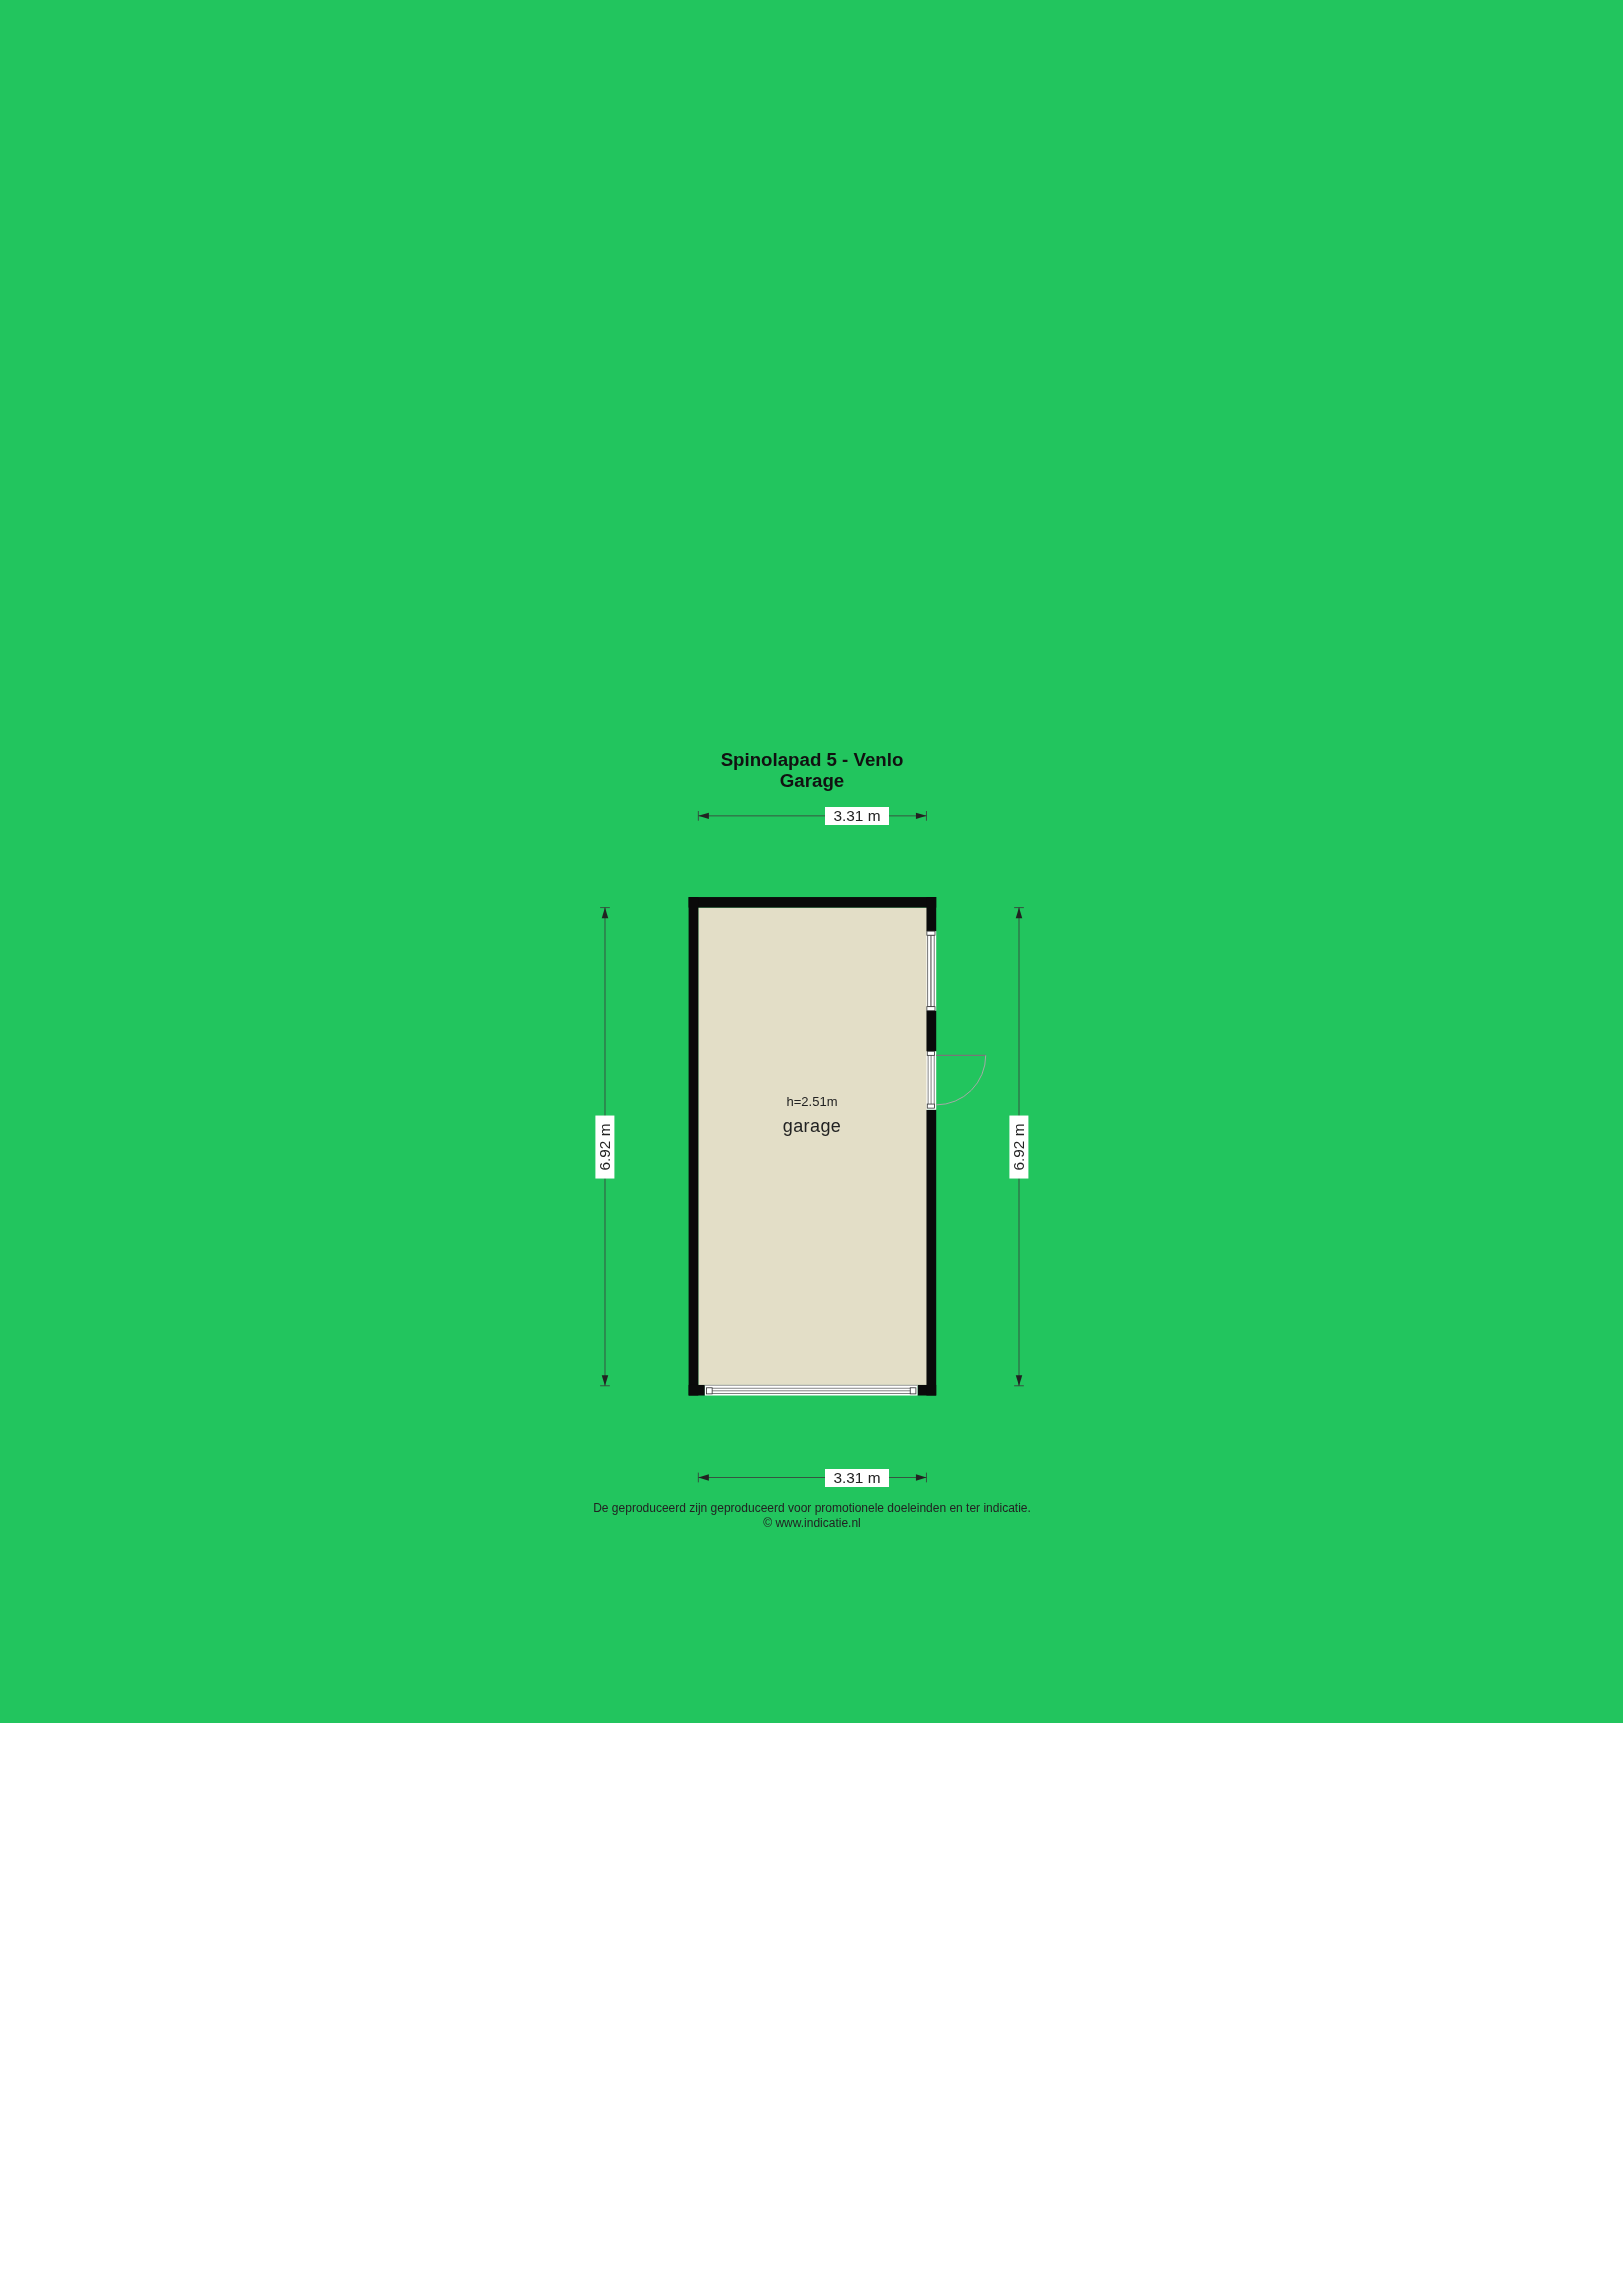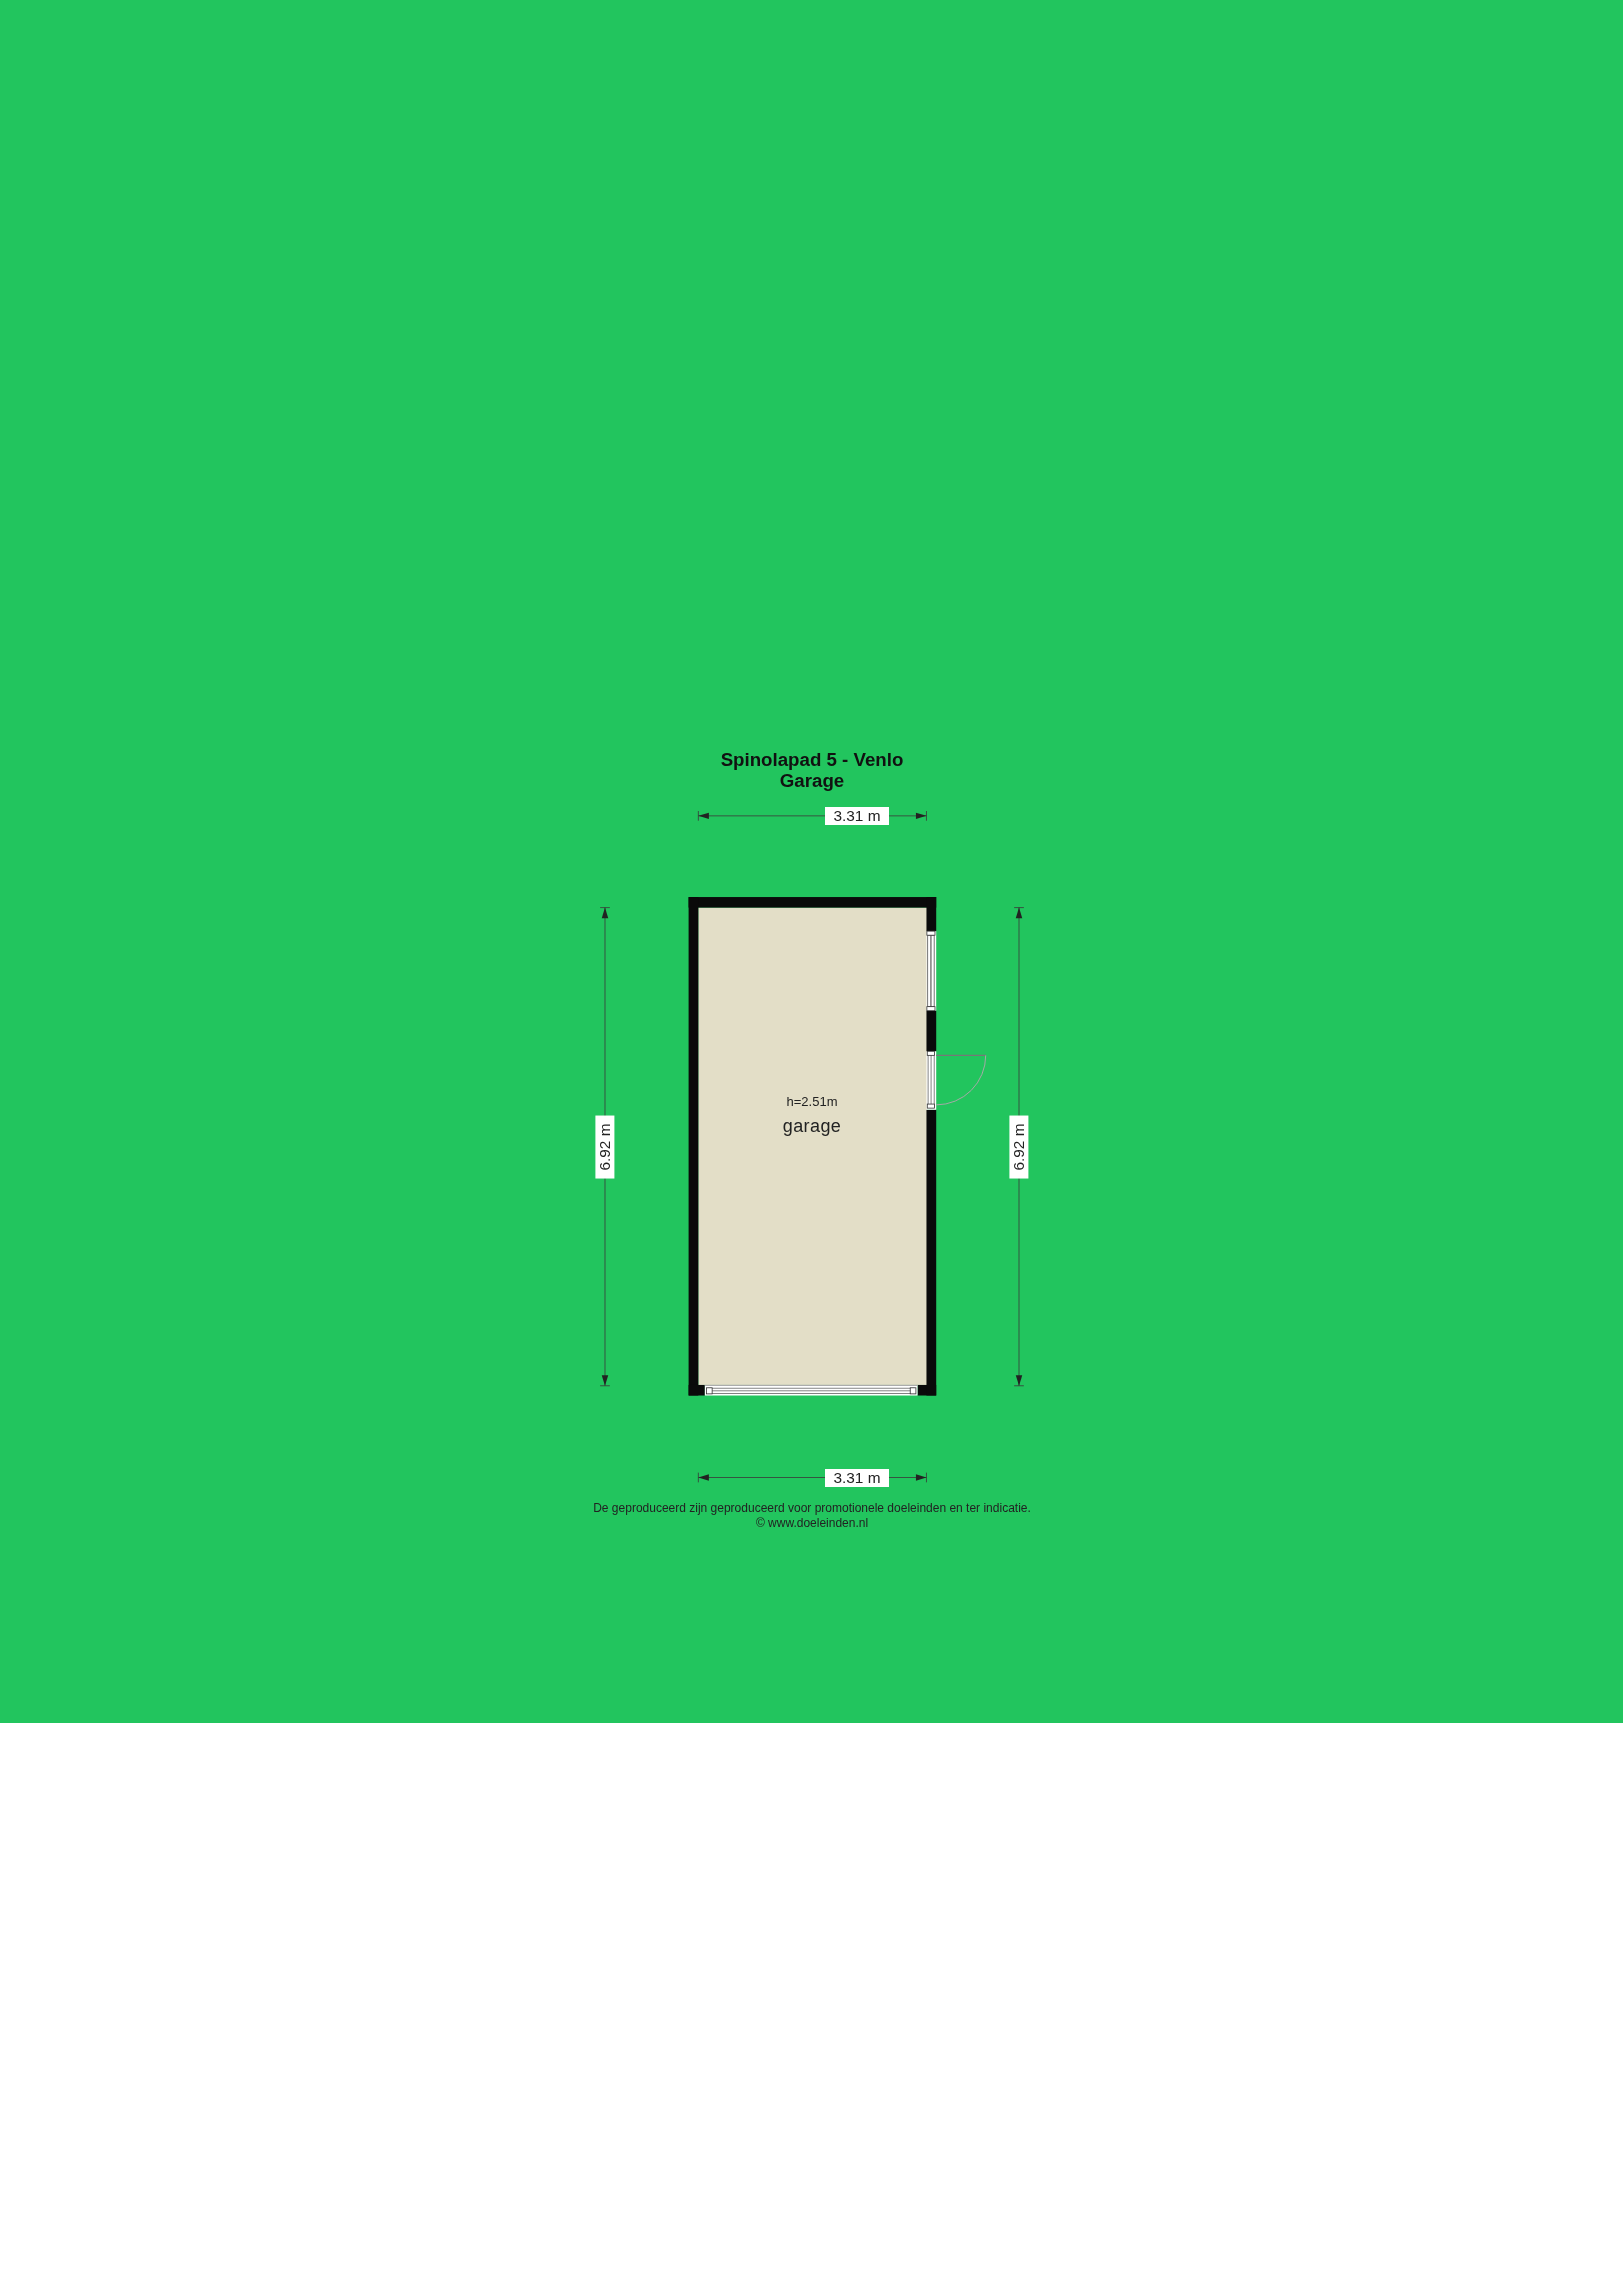--- a/index.html
+++ b/index.html
@@ -125,17 +125,17 @@
     <span class="mask">3.31 m</span>
   </div>
   <div class="abs dim-vert dim-left">6.92 m</div>
   <div class="abs dim-vert dim-right">6.92 m</div>
 
   <div class="abs center-row room-label">garage</div>
   <div class="abs center-row room-height">h=2.51m</div>
 
   <div class="abs center-row footer">
     <div>De geproduceerd zijn geproduceerd voor promotionele doeleinden en ter indicatie.</div>
-    <div>© www.doeleinden.nl</div>
+    <div>© www.indicatie.nl</div>
   </div>
 
 </div>
 
 
 </body></html>

